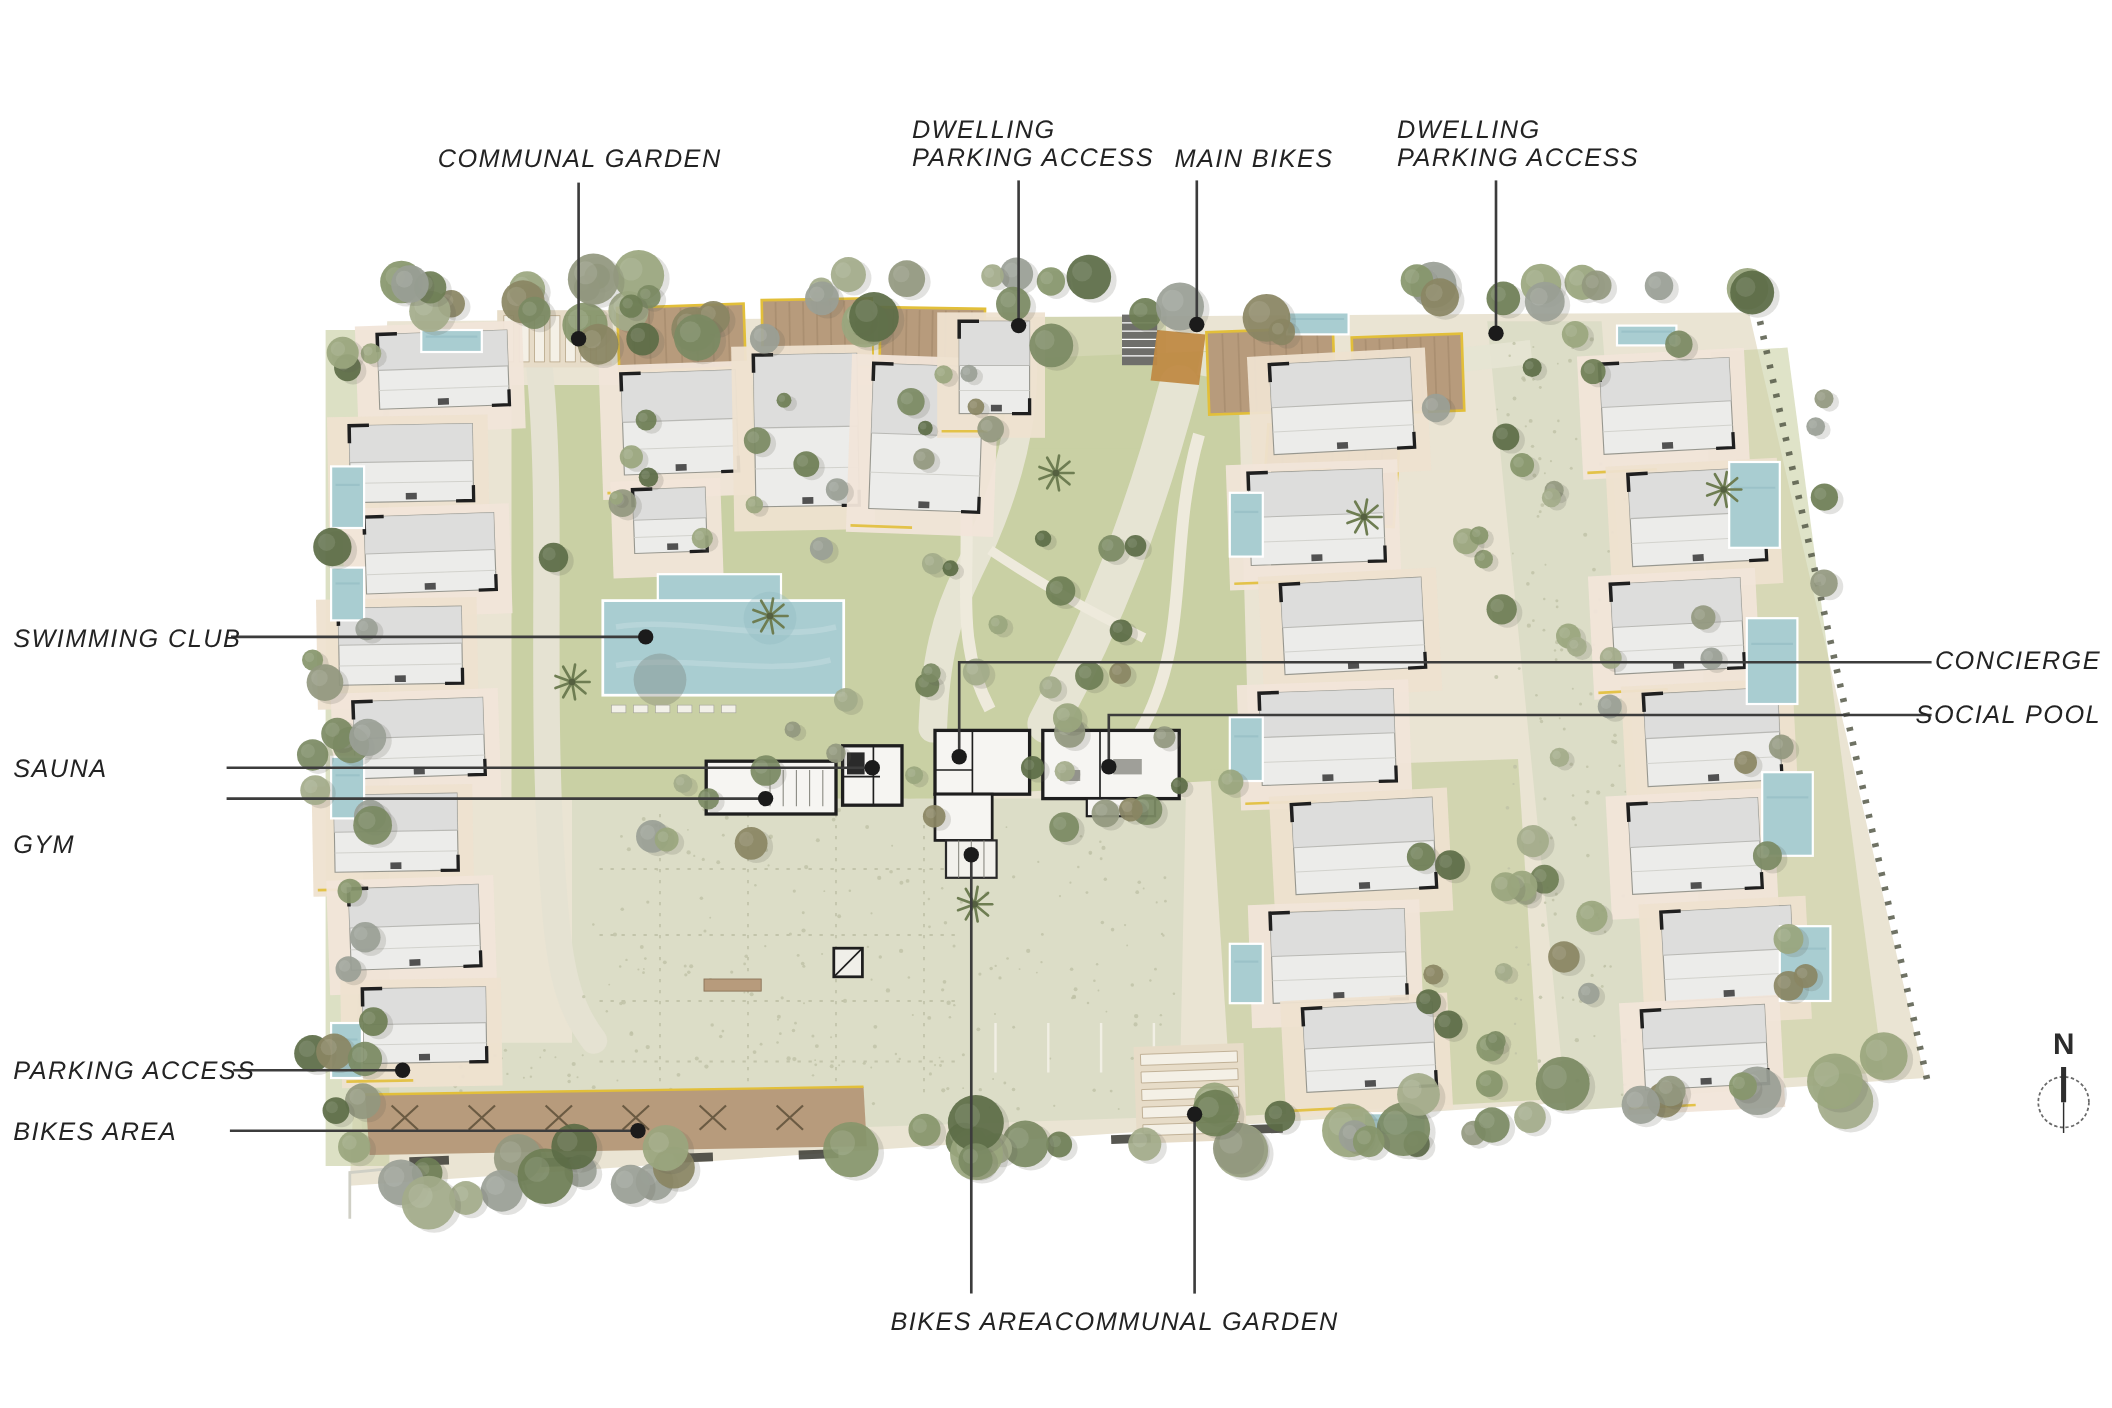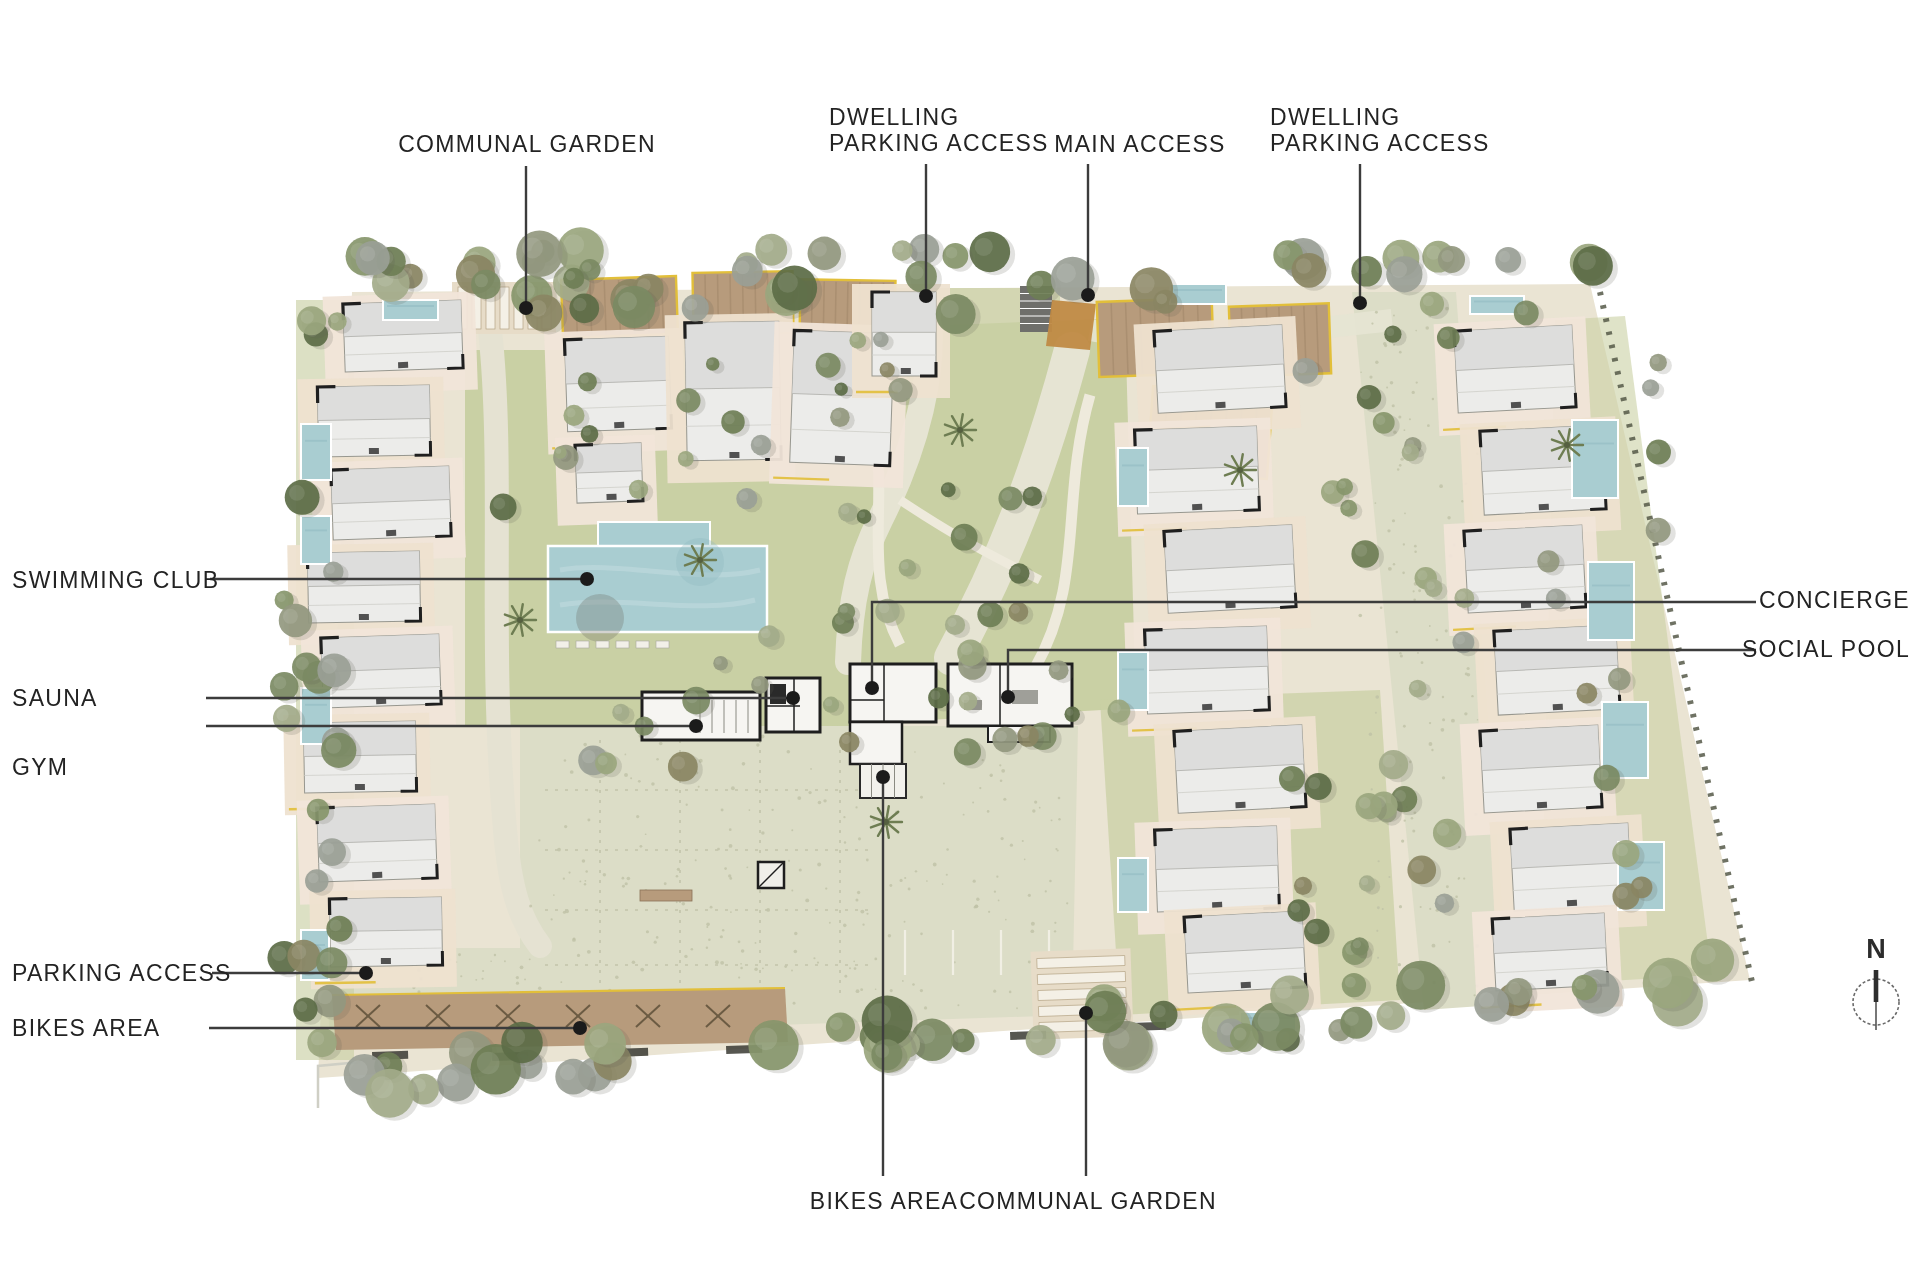--- a/index.html
+++ b/index.html
@@ -4,21 +4,21 @@
 <style>
   html,body{margin:0;padding:0;background:#ffffff;}
   .stage{position:relative;width:1920px;height:1280px;background:#ffffff;overflow:hidden;
          font-family:"Liberation Sans", sans-serif;}
   svg.layer{position:absolute;left:0;top:0;width:1920px;height:1280px;}
   #labels{position:absolute;left:0;top:0;width:1920px;height:1280px;pointer-events:none;}
   .anno{position:absolute;color:#232323;font-size:23px;letter-spacing:1.3px;line-height:26px;
         white-space:nowrap;transform:translate(0,-50%);}
   .anno.center{transform:translate(-50%,-50%);}
   .anno.right{transform:translate(-100%,-50%);text-align:left;}
-  .anno .ln{height:26px;}
+  .anno .ln{height:26px;font-style:italic;}
   .north{position:absolute;left:1845px;top:936px;width:62px;text-align:center;}
   .north-n{display:block;font-size:27px;font-weight:700;color:#2c2c2c;line-height:26px;letter-spacing:0;}
   .north-dial{display:block;margin:2px auto 0 auto;}
 </style>
 </head>
 <body>
 
 <div class="stage">
   <svg id="plan-art" class="layer" viewBox="0 0 1920 1280">
       <g>
@@ -1704,21 +1704,21 @@
     </svg>
   <div id="labels">
       <div class="anno center" style="left: 527px; top: 144px;">
         <div class="ln">COMMUNAL GARDEN</div>
       </div>
       <div class="anno left" style="left: 829px; top: 130px;">
         <div class="ln">DWELLING</div>
         <div class="ln">PARKING ACCESS</div>
       </div>
       <div class="anno center" style="left: 1140px; top: 144px;">
-        <div class="ln">MAIN ACCESS</div>
+        <div class="ln">MAIN BIKES</div>
       </div>
       <div class="anno left" style="left: 1270px; top: 130px;">
         <div class="ln">DWELLING</div>
         <div class="ln">PARKING ACCESS</div>
       </div>
       <div class="anno left" style="left: 12px; top: 580px;">
         <div class="ln">SWIMMING CLUB</div>
       </div>
       <div class="anno left" style="left: 12px; top: 698px; text-align: right;">
         <div class="ln">SAUNA</div>

